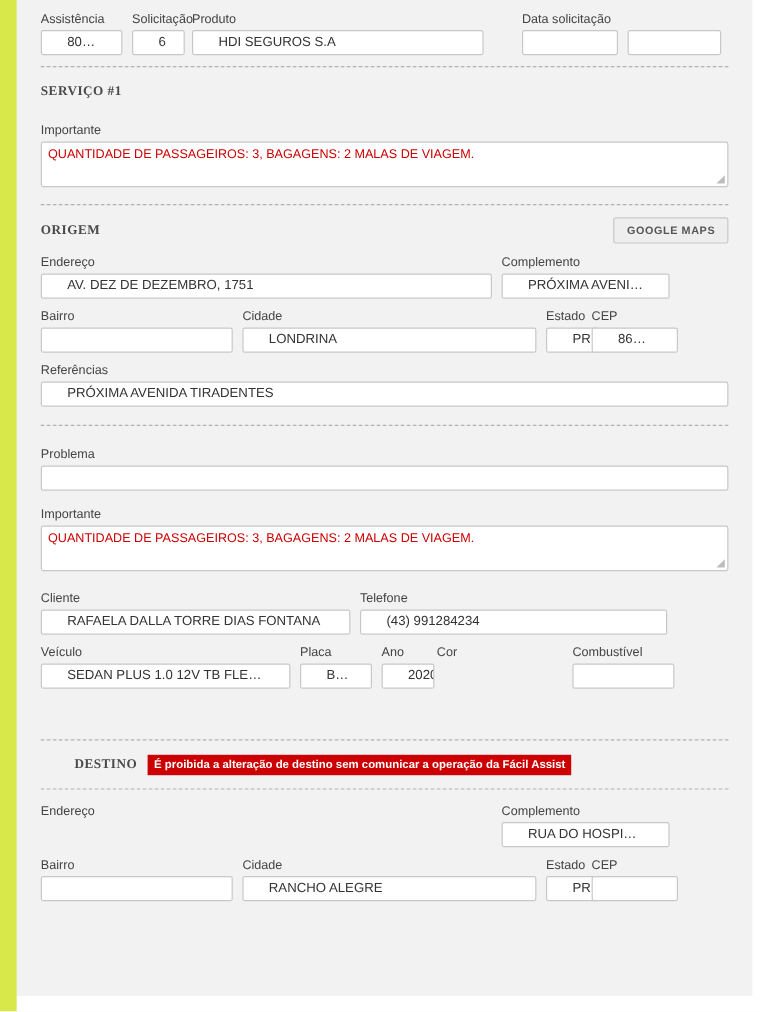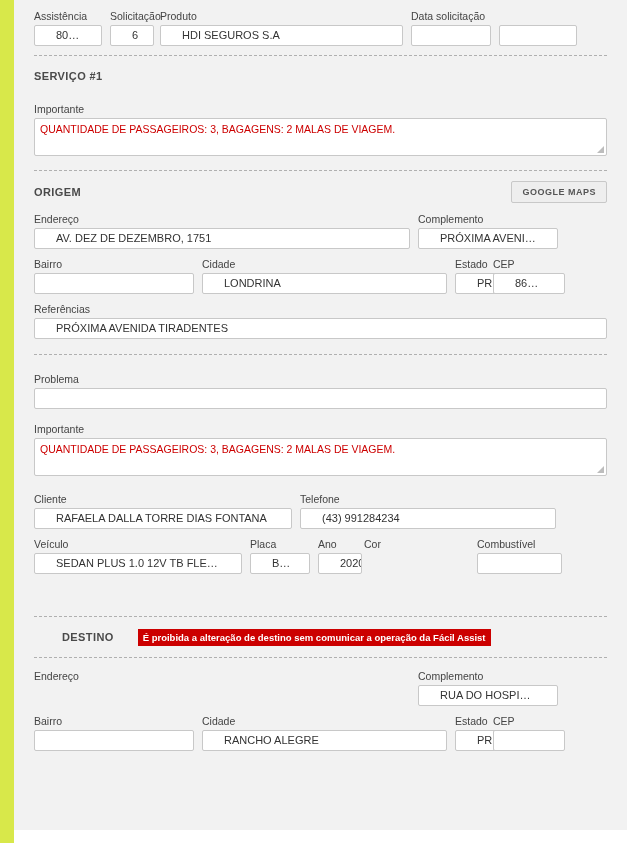--- a/index.html
+++ b/index.html
@@ -114,20 +114,21 @@
   }
   .col { display: flex; flex-direction: column; }
 
   .section-title {
     font-size: 11px;
     font-weight: bold;
     color: #4a4a4a;
     letter-spacing: 0.4px;
     margin: 0;
     line-height: 20px;
+    font-family: Liberation Serif, serif;
   }
   .divider {
     border-top: 1px dashed #b0b0b0;
     margin: 6px 0 10px 0;
     height: 0;
   }
   .section-head {
     display: flex;
     align-items: center;
     justify-content: space-between;
@@ -143,21 +144,21 @@
     color: #555555;
     padding: 5px 10px;
     cursor: pointer;
   }
   .warn-badge {
     background: #cc0000;
     color: #ffffff;
     font-size: 9.5px;
     font-weight: bold;
     padding: 2px 5px;
-    margin-left: 24px;
+    margin-left: 9px;
     line-height: 13px;
     display: inline-block;
   }
   .dest-head {
     display: flex;
     align-items: center;
     margin-top: 2px;
     line-height: 20px;
     padding-left: 28px;
   }
@@ -177,21 +178,21 @@
         <div class="field">8091878</div>
       </div>
       <div class="col" style="width:42px;">
         <span class="label">Solicitação</span>
         <div class="field">6</div>
       </div>
       <div class="col" style="width:243px;">
         <span class="label">Produto</span>
         <div class="field">HDI SEGUROS S.A</div>
       </div>
-      <div class="col" style="width:80px;">
+      <div class="col" style="width:80px;margin-left:24px;">
         <span class="label">Data solicitação</span>
         <div class="field"></div>
       </div>
       <div class="col" style="width:78px;">
         <span class="label">&nbsp;</span>
         <div class="field"></div>
       </div>
     </div>
 
     <div class="divider"></div>

